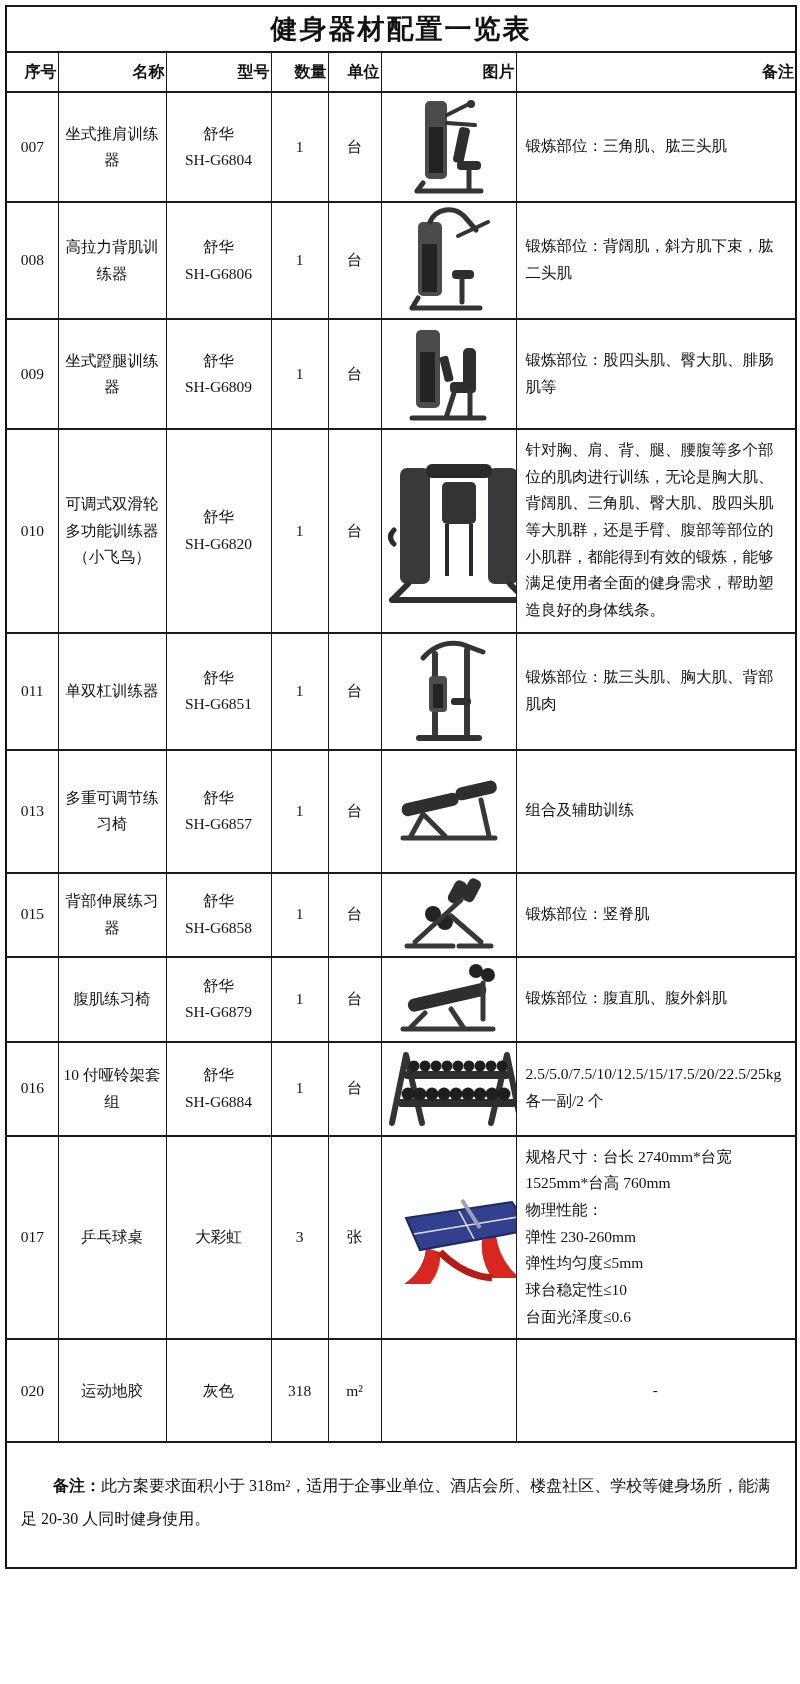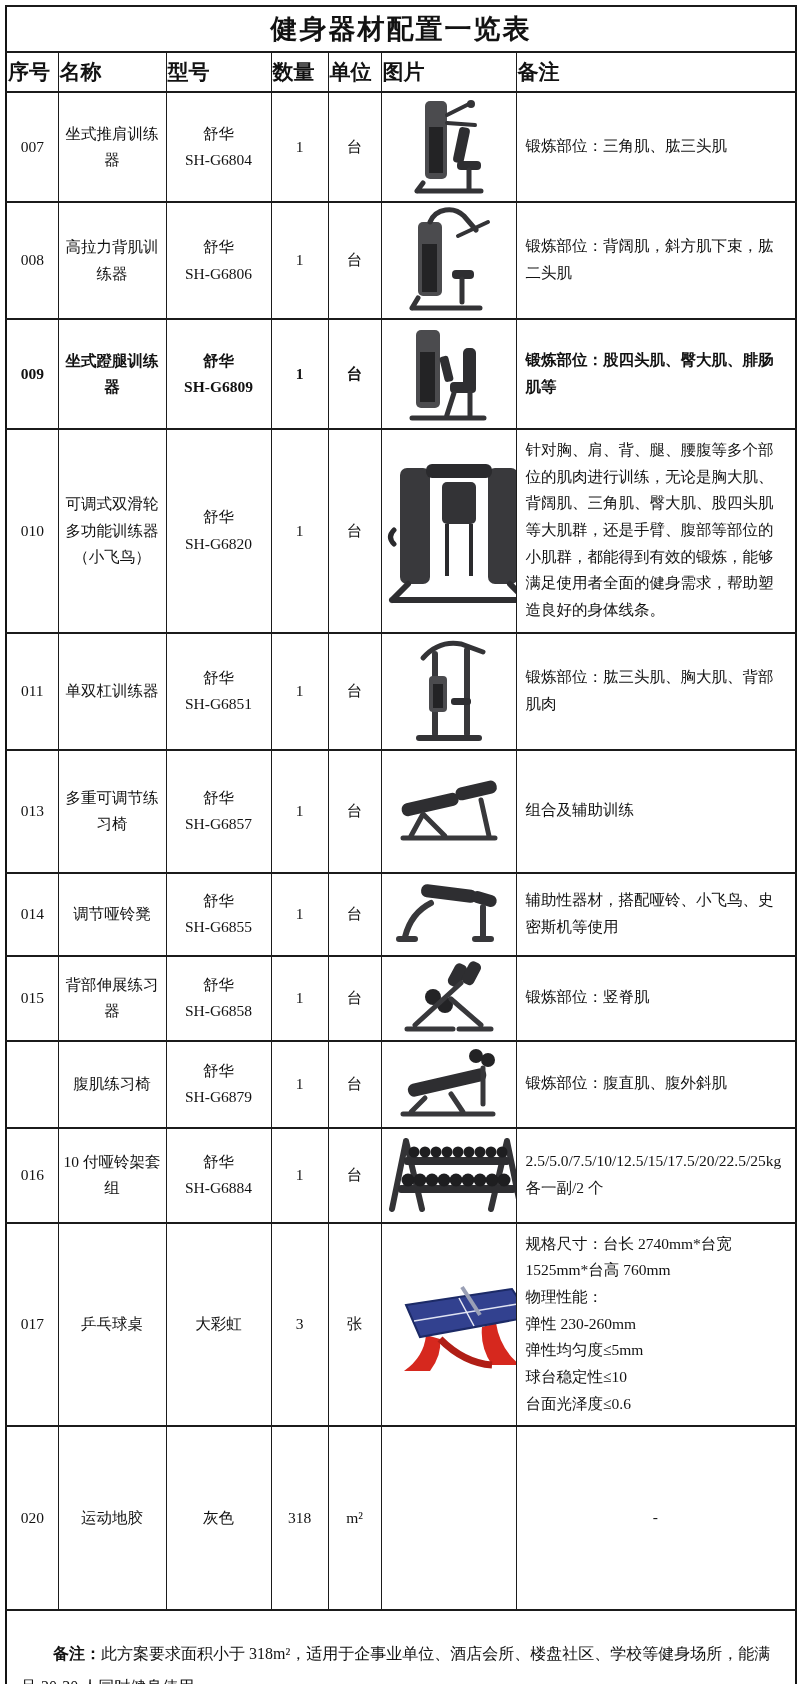--- a/index.html
+++ b/index.html
@@ -34,23 +34,23 @@
     font-family: "Liberation Sans", "DejaVu Sans", sans-serif;
     font-size: 27px;
     font-weight: bold;
     letter-spacing: 2px;
     text-align: center;
     vertical-align: middle;
   }
   tr.header-row th {
     height: 36px;
     font-family: "Liberation Sans", "DejaVu Sans", sans-serif;
-    font-size: 21px;
+    font-size: 16px;
     font-weight: bold;
-    text-align: left;
+    text-align: right;
     vertical-align: middle;
     margin-left: 47px;
   }
   td.c {
     text-align: center;
     vertical-align: middle;
     font-size: 15.5px;
     line-height: 1.7;
     padding: 3px 5px;
   }
@@ -65,21 +65,21 @@
     font-size: 15.5px;
     line-height: 1.72;
     text-align: left;
     vertical-align: middle;
     padding: 7px 10px 8px 9px;
   }
   td.remark.center { text-align: center; }
   
   tbody tr:nth-child(1)  { height: 100px; }
   tbody tr:nth-child(2)  { height: 117px; margin-top: 24px; }
-  tbody tr:nth-child(3)  { height: 96px; font-weight: bold;  }
+  tbody tr:nth-child(3)  { height: 96px;  }
   tbody tr:nth-child(4)  { height: 171px; }
   tbody tr:nth-child(5)  { height: 117px; }
   tbody tr:nth-child(6)  { height: 123px; }
   tbody tr:nth-child(7)  { height: 83px;  }
   tbody tr:nth-child(8)  { height: 85px;  }
   tbody tr:nth-child(9)  { height: 87px;  }
   tbody tr:nth-child(10) { height: 95px; border-radius: 8px;  }
   tbody tr:nth-child(11) { height: 103px; }
   tbody tr:nth-child(12) { height: 184px; }
   tbody tr:nth-child(13) { height: 91px;  }
@@ -226,34 +226,20 @@
     <td class="c">1</td>
     <td class="c">台</td>
     <td class="photo"><svg width="120" height="66" viewBox="0 0 120 66">
     <rect x="12" y="20" width="58" height="13" rx="6" fill="#2e2e31" transform="rotate(-13 41 26)"></rect>
     <rect x="66" y="6" width="42" height="13" rx="6" fill="#2e2e31" transform="rotate(-13 87 12)"></rect>
     <path d="M34 36 L22 58 M34 36 L56 58 M92 22 L100 58 M14 60 H106" stroke="#38383b" stroke-width="5" fill="none" stroke-linecap="round"></path>
   </svg></td>
     <td class="remark pre">组合及辅助训练</td>
   </tr>
 
-  <tr>
-    <td class="c">014</td>
-    <td class="c">调节哑铃凳</td>
-    <td class="c pre">舒华
-SH-G6855</td>
-    <td class="c">1</td>
-    <td class="c">台</td>
-    <td class="photo"><svg width="115" height="70" viewBox="0 0 115 70">
-    <rect x="30" y="8" width="56" height="13" rx="6" fill="#2e2e31" transform="rotate(7 58 14)"></rect>
-    <rect x="80" y="14" width="26" height="12" rx="6" fill="#2e2e31" transform="rotate(16 93 20)"></rect>
-    <path d="M40 24 Q20 34 14 58 M92 28 V58 M8 60 H24 M84 60 H100" stroke="#38383b" stroke-width="6" fill="none" stroke-linecap="round"></path>
-  </svg></td>
-    <td class="remark pre">辅助性器材，搭配哑铃、小飞鸟、史密斯机等使用</td>
-  </tr>
 
   <tr>
     <td class="c">015</td>
     <td class="c">背部伸展练习器</td>
     <td class="c pre">舒华
 SH-G6858</td>
     <td class="c">1</td>
     <td class="c">台</td>
     <td class="photo"><svg width="100" height="78" viewBox="0 0 100 78">
     <rect x="52" y="4" width="13" height="24" rx="5" fill="#2e2e31" transform="rotate(28 58 16)"></rect>

